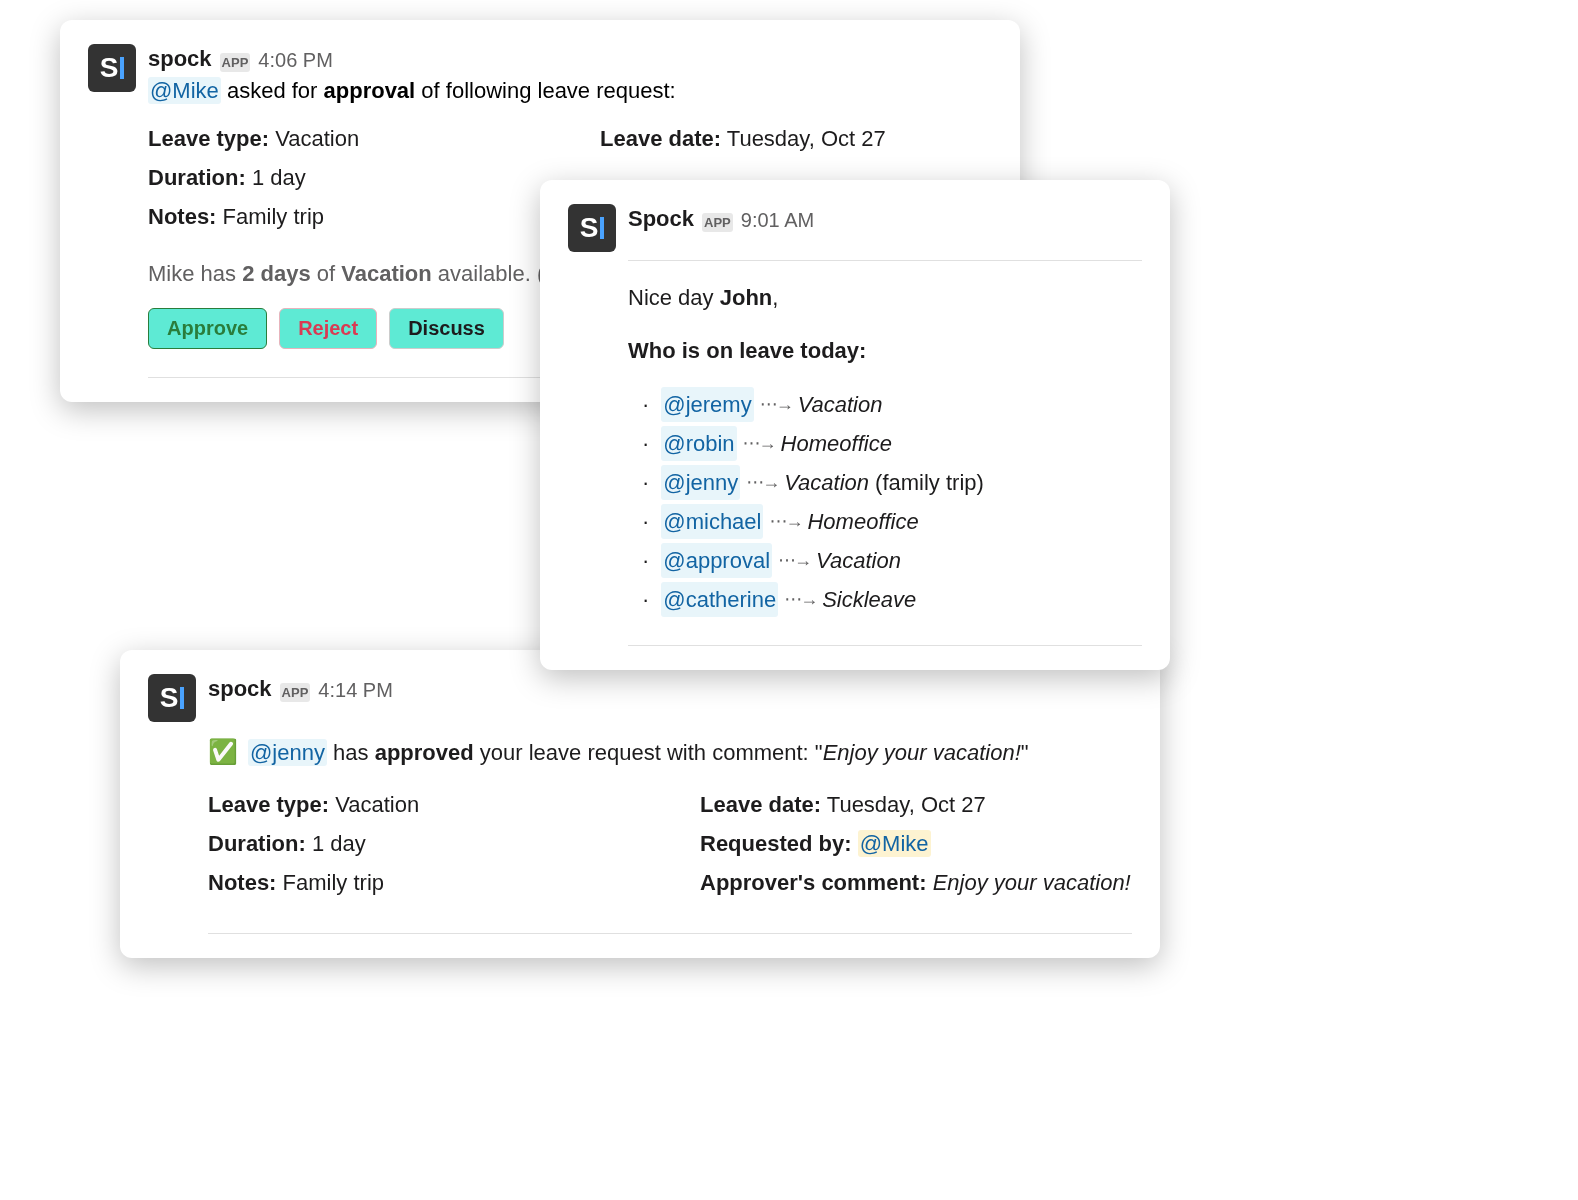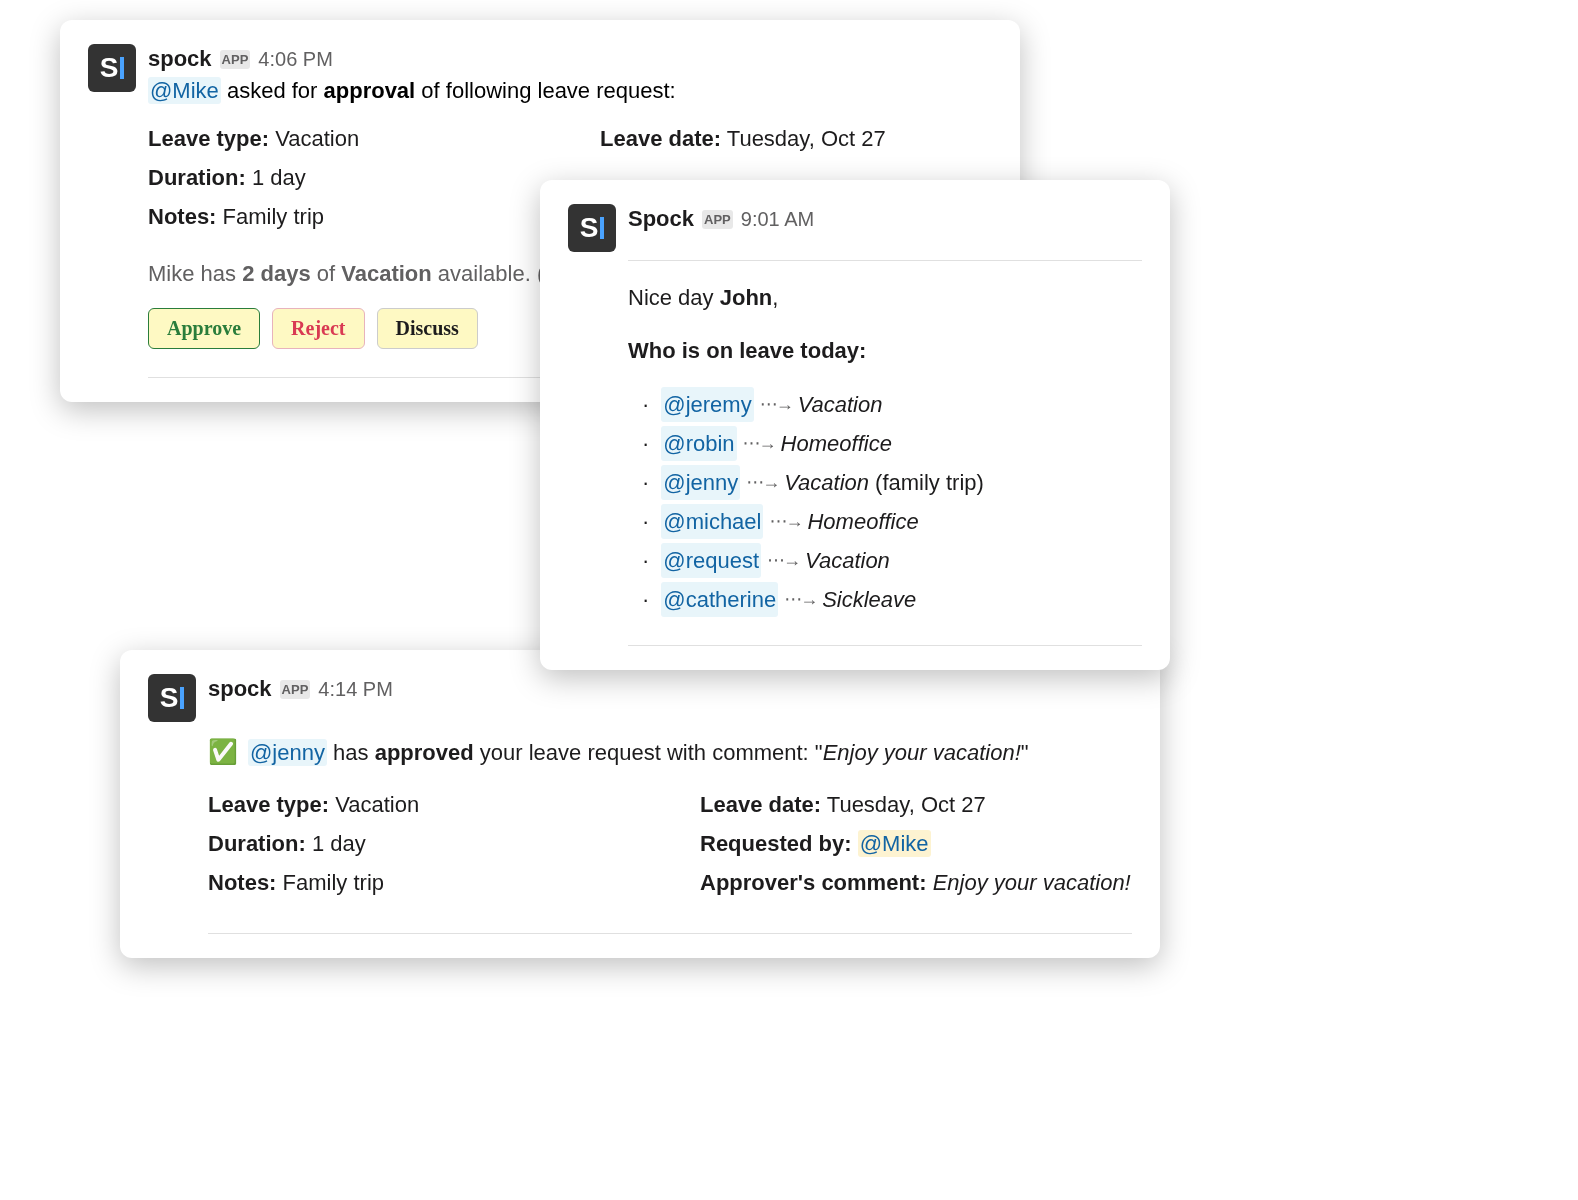--- a/index.html
+++ b/index.html
@@ -28,21 +28,21 @@
       flex-shrink: 0;
     }
     .avatar-s {
       font-size: 28px; font-weight: 700; color: #fff;
       display: inline-flex; align-items: center;
     }
     .avatar-s::after {
       content: ""; display: inline-block; width: 4px; height: 22px;
       background: #4aa3ff; margin-left: 2px;
     }
-    .header-line { display: flex; align-items: center; gap: 8px; padding-top: 2px;}
+    .header-line { display: flex; align-items: flex-end; gap: 8px; padding-top: 2px;}
     .sender { font-weight: 700; font-size: 22px; color: #1d1c1d; }
     .app-badge {
       background: #e8e8e8; color: #616061; font-size: 13px; font-weight: 700;
       padding: 2px 2px; border-radius: 3px;
     }
     .time { color: #616061; font-size: 20px; }
     .msg-body { margin-left: 60px; font-size: 22px; color: #1d1c1d; line-height: 1.5; }
     .msg-body-first { margin-top: 2px; }
     .mention {
       background: #e8f5fa; color: #1264a3; padding: 1px 2px; border-radius: 3px;
@@ -53,22 +53,22 @@
     
     .fields { display: flex; gap: 60px; margin-top: 18px; }
     .fields-col { flex: 1; }
     .field-row { font-size: 22px; margin-bottom: 6px; }
     .field-label { font-weight: 700; }
     
     .helper { color: #616061; font-size: 22px; margin-top: 18px; }
     
     .btn-row { display: flex; gap: 12px; margin-top: 18px; }
     .btn {
-      border: 1px solid #ccc; background: #fef9c3; padding: 8px 18px;
-      border-radius: 6px; font-size: 20px; font-weight: 600; cursor: pointer; font-family: Liberation Serif, serif;
+      border: 1px solid #ccc; background: #5eead4; padding: 8px 18px;
+      border-radius: 6px; font-size: 20px; font-weight: 600; cursor: pointer;
     }
     .btn-approve { color: #2a7d3b; border-color: #2a7d3b; }
     .btn-reject { color: #d93a53; border-color: #e8b3bc; }
     .btn-discuss { color: #1d1c1d; }
     
     .divider { border: none; border-top: 1px solid #e0e0e0; margin-top: 28px; }
     .divider-top { border: none; border-top: 1px solid #e0e0e0; margin-top: 8px; margin-bottom: 20px;}
     
     .leave-list { margin-top: 18px; padding-left: 14px;}
     .leave-item { font-size: 22px; margin-bottom: 4px; display:flex; align-items:center; gap:6px;}
@@ -198,21 +198,21 @@
         </div>
         <div class="leave-item">
           <span class="bullet">·</span>
           <span class="mention">@michael</span>
           <span class="arrow">⋯→</span> 
           <span class="italic">Homeoffice</span>
           <span></span>
         </div>
         <div class="leave-item">
           <span class="bullet">·</span>
-          <span class="mention">@request</span>
+          <span class="mention">@approval</span>
           <span class="arrow">⋯→</span> 
           <span class="italic">Vacation</span>
           <span></span>
         </div>
         <div class="leave-item">
           <span class="bullet">·</span>
           <span class="mention">@catherine</span>
           <span class="arrow">⋯→</span> 
           <span class="italic">Sickleave</span>
           <span></span>

